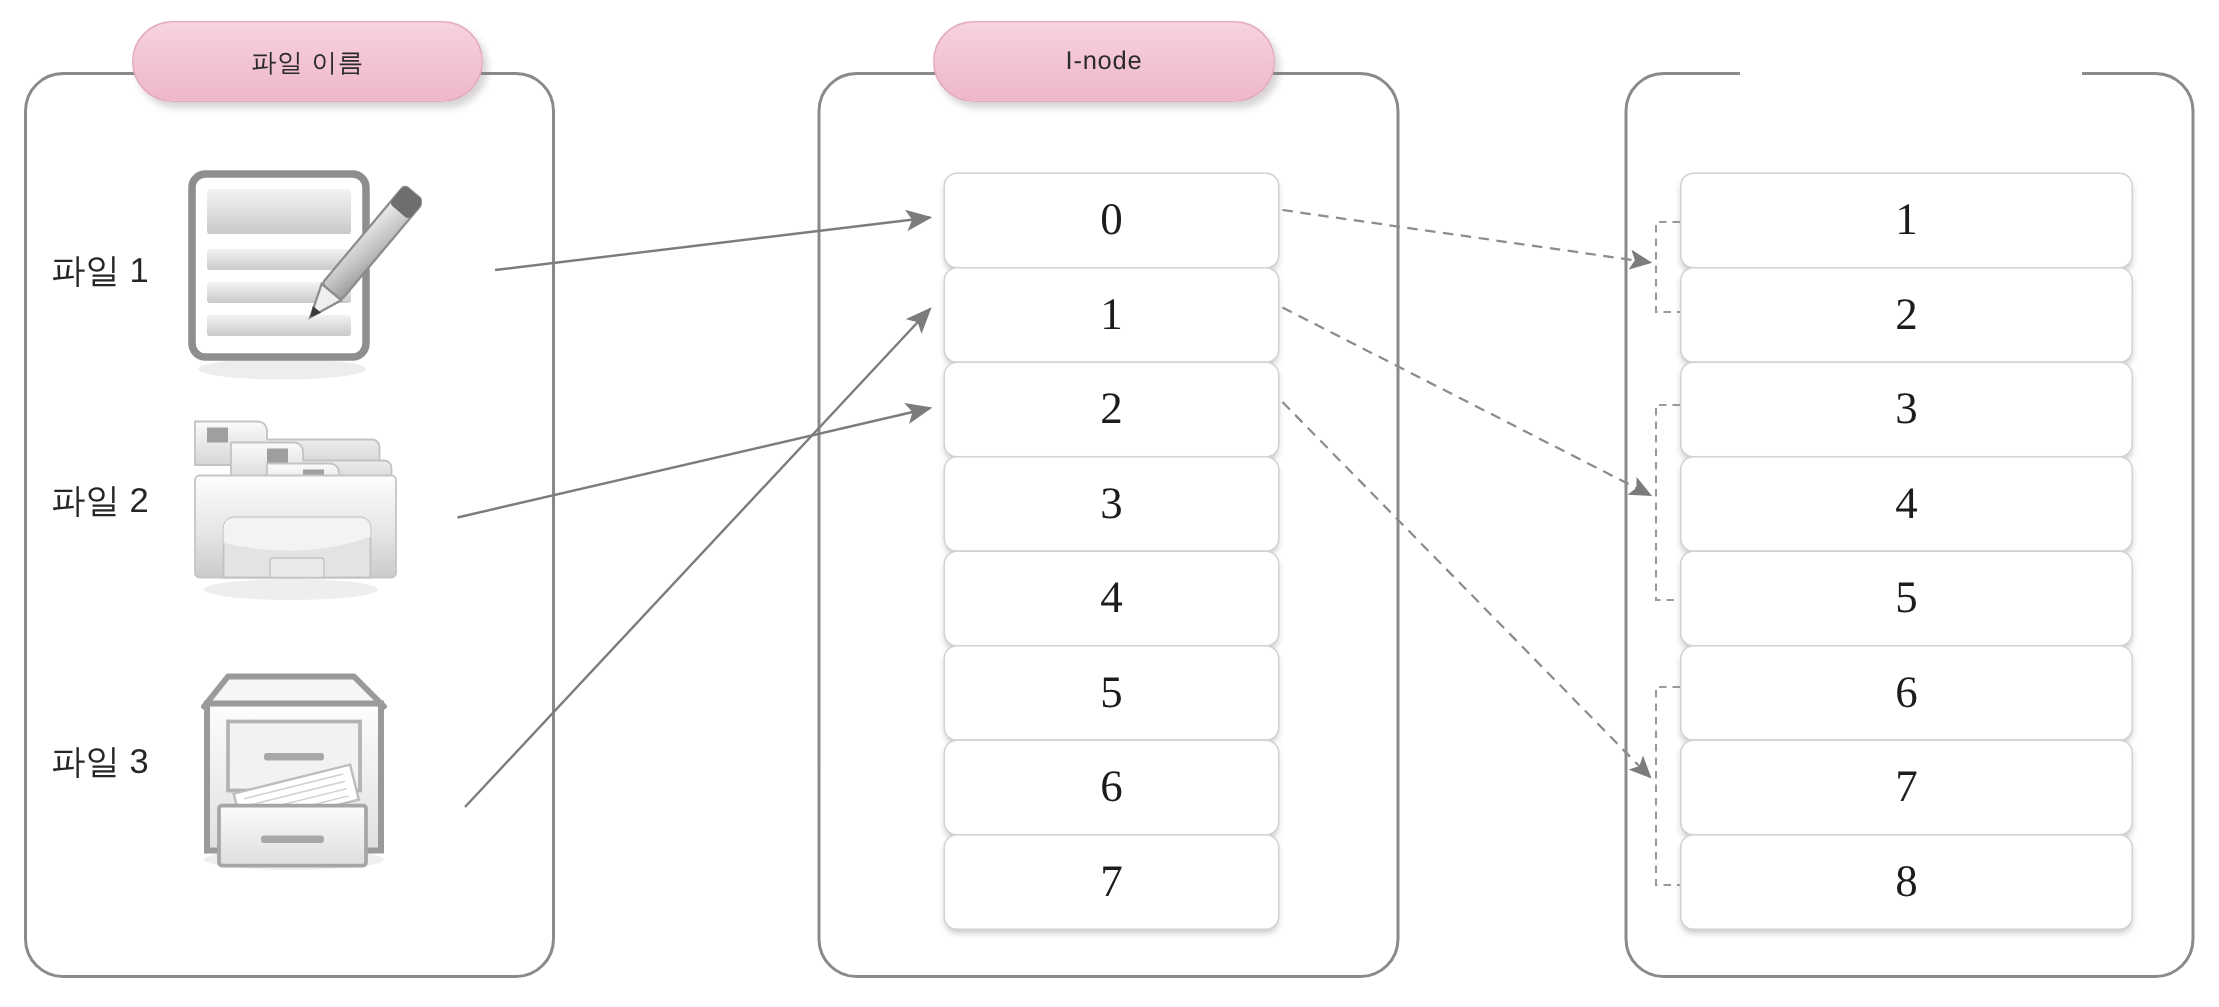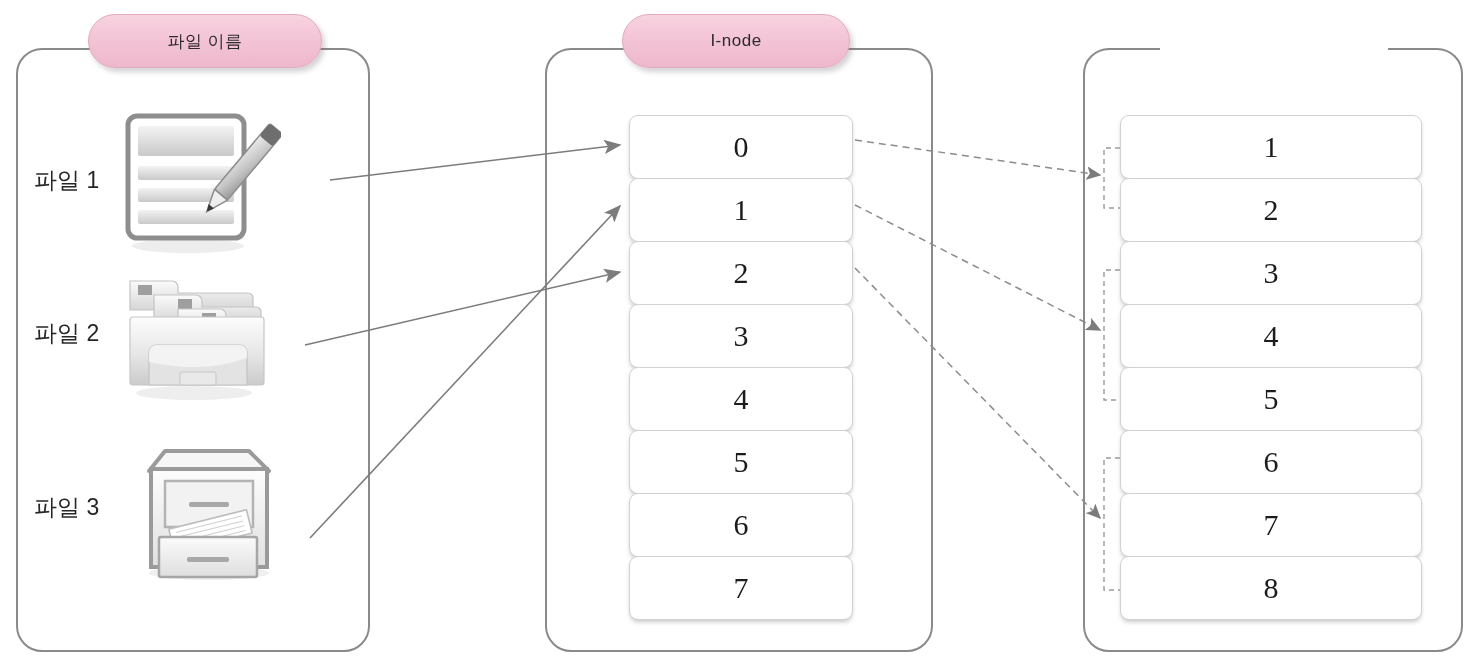--- a/index.html
+++ b/index.html
@@ -182,21 +182,21 @@
 
         <rect x="14" y="58" width="134" height="68" rx="3" fill="url(#gFront)" stroke="#c6c6c6" stroke-width="1.2"></rect>
 
         <path d="M40 86 h84 a7 7 0 0 1 7 7 v33 H33 V93 a7 7 0 0 1 7 -7 Z" fill="#e3e3e3" stroke="#c2c2c2" stroke-width="1.2"></path>
         <path d="M40 86 h84 a7 7 0 0 1 7 7 v6 q-45 16 -98 4 V93 a7 7 0 0 1 7 -7 Z" fill="#f4f4f4" opacity="0.9"></path>
         <rect x="64" y="113" width="36" height="13" rx="2" fill="#e9e9e9" stroke="#c6c6c6" stroke-width="1"></rect>
       </svg>
     </span>
   </div>
 
-  <div class="file-row" style="top:432px;justify-content:space-between;">
+  <div class="file-row" style="top:432px;">
     <span class="file-label">파일 3</span>
     <span class="icon-wrap">
       <svg width="165" height="148" viewBox="0 0 165 148">
         <defs>
           <linearGradient id="gCab" x1="0" y1="0" x2="0" y2="1">
             <stop offset="0%" stop-color="#fdfdfd"></stop>
               <stop offset="100%" stop-color="#e0e0e0"></stop>
           </linearGradient>
           <linearGradient id="gDraw" x1="0" y1="0" x2="0" y2="1">
             <stop offset="0%" stop-color="#fbfbfb"></stop>

